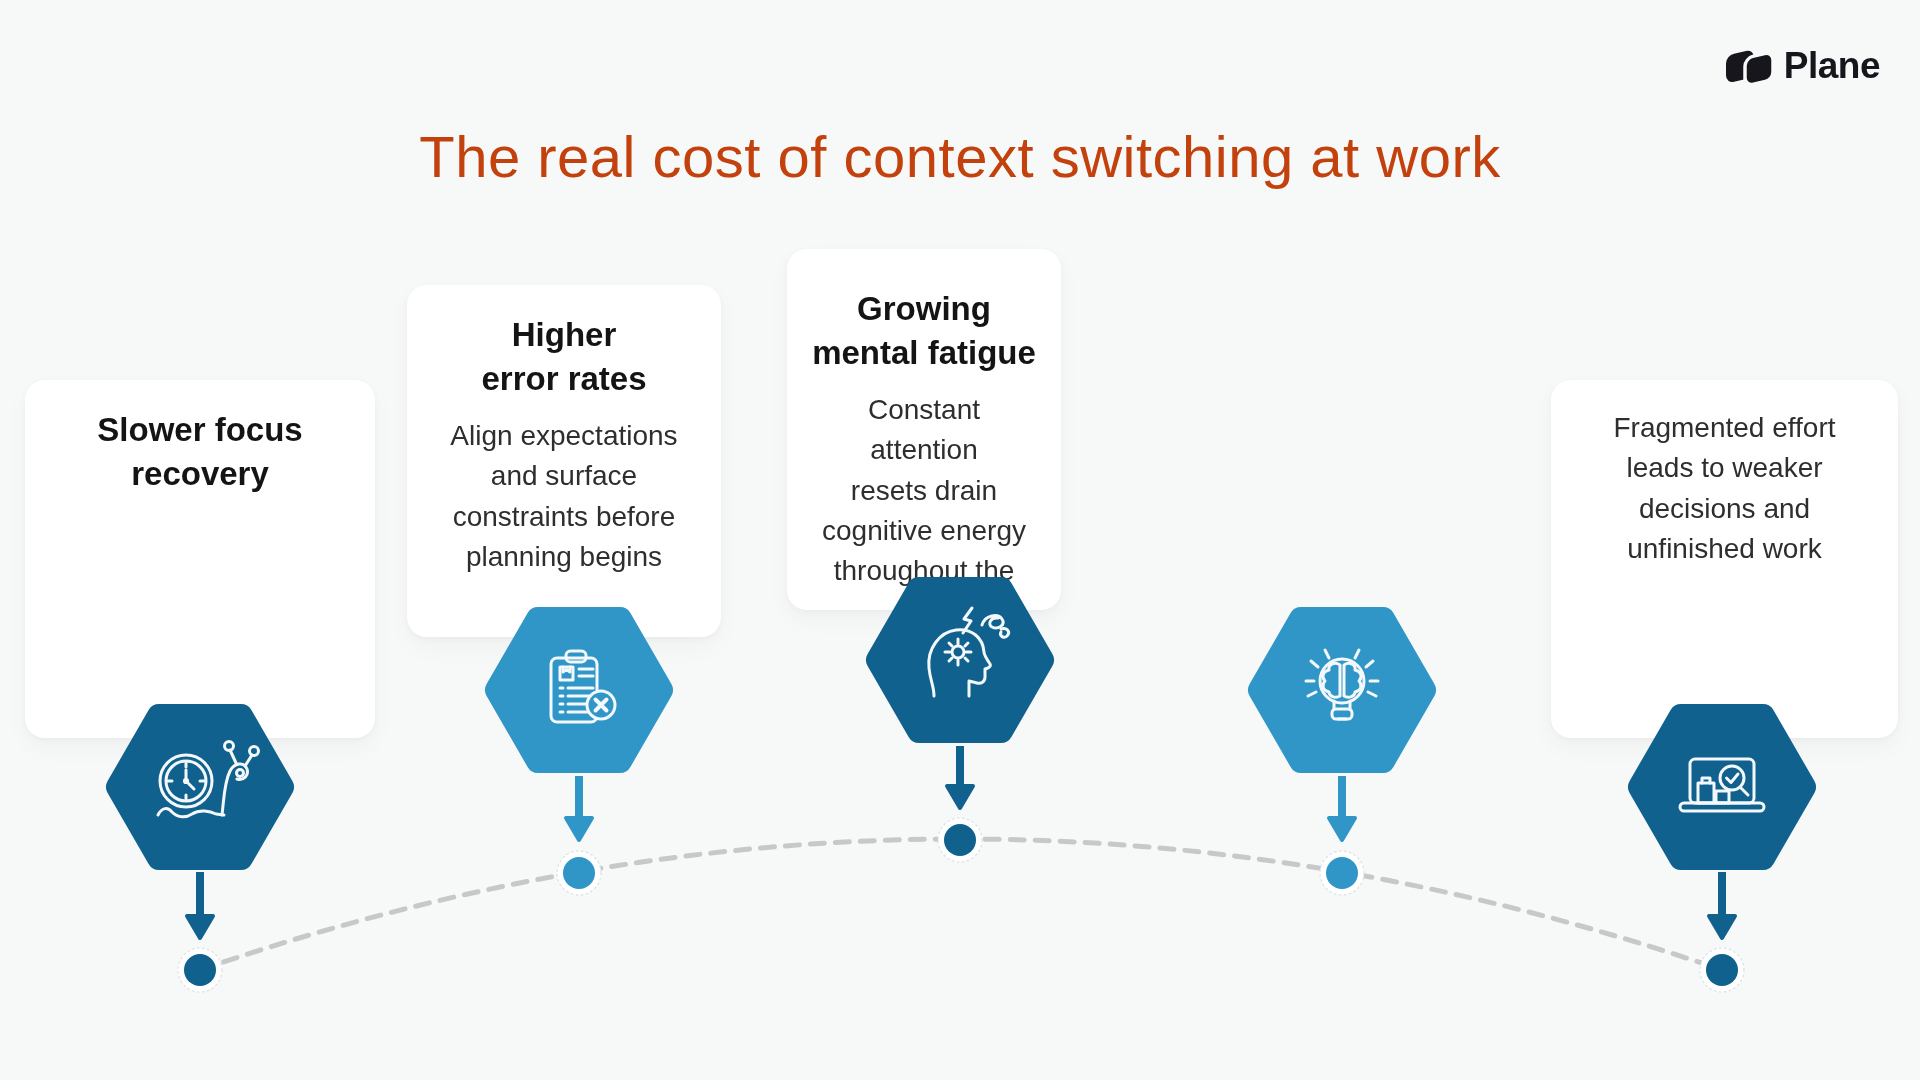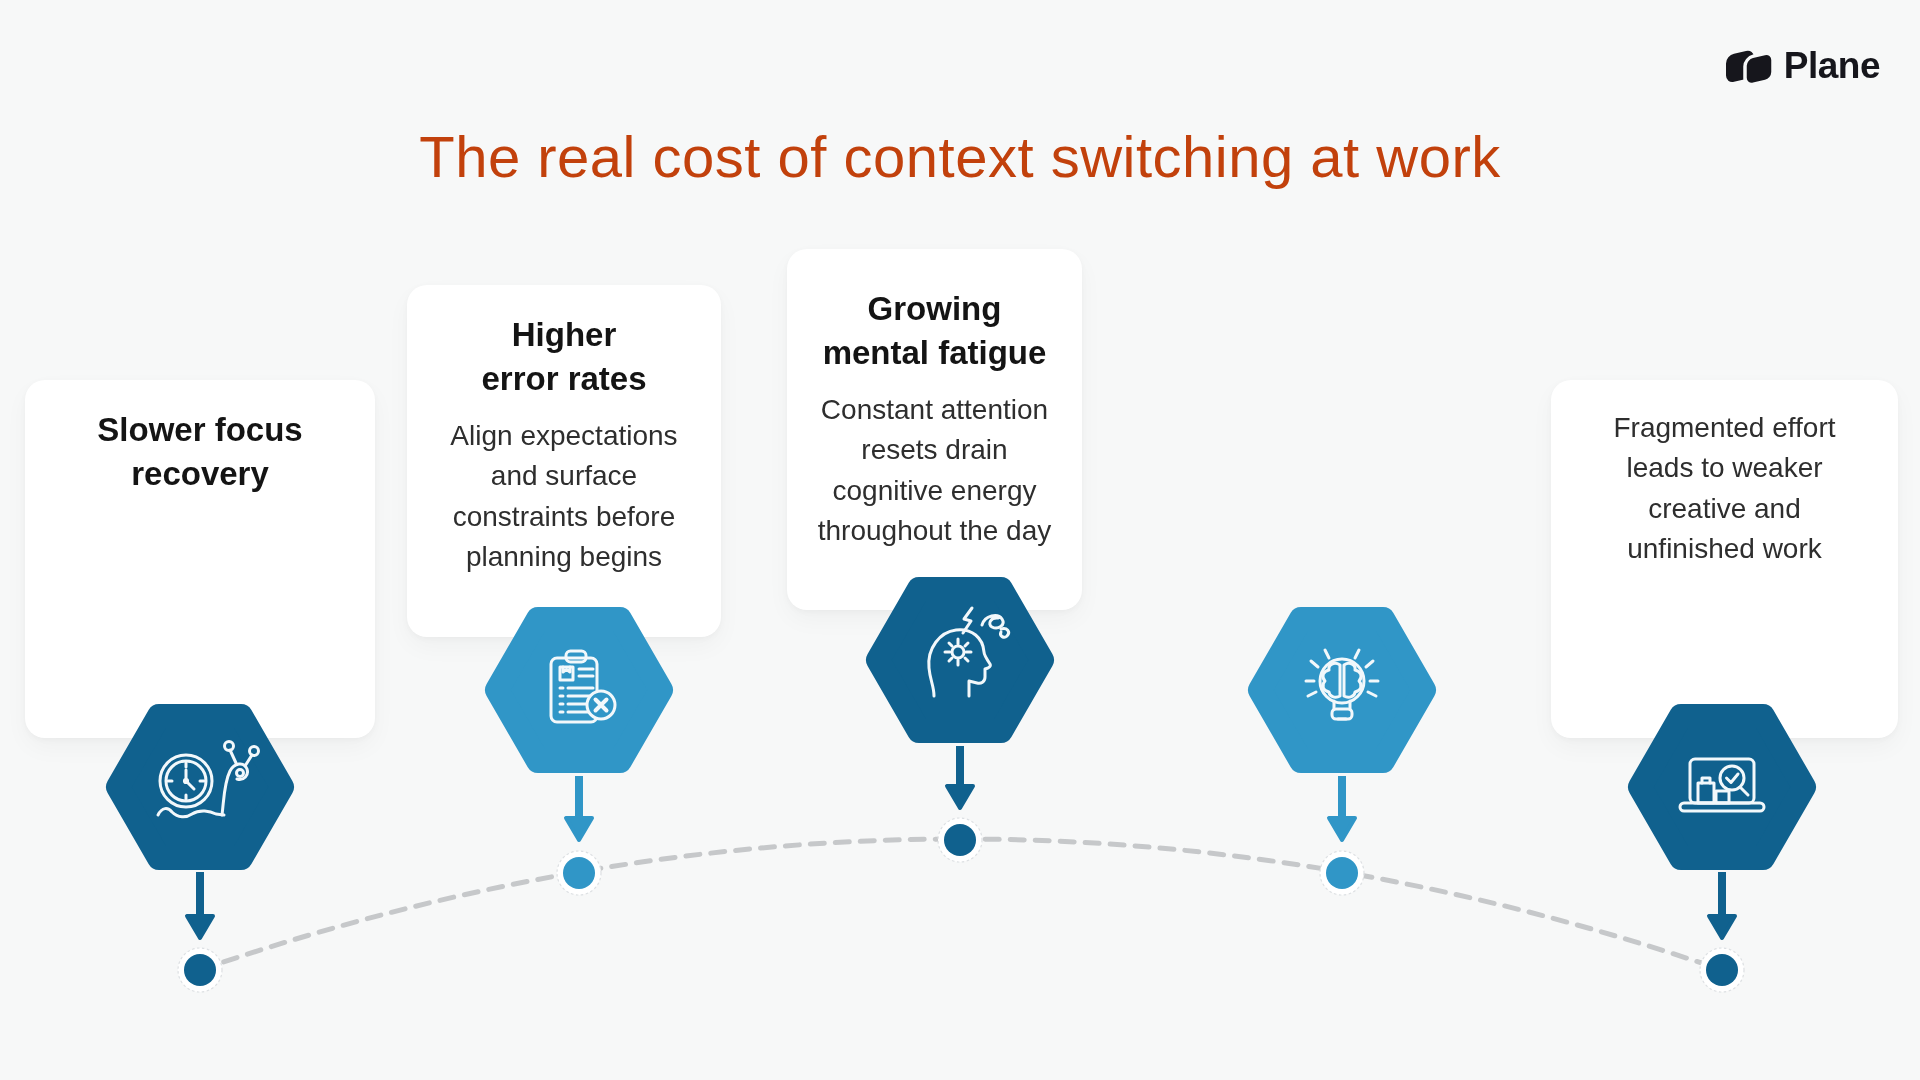--- a/index.html
+++ b/index.html
@@ -15,21 +15,21 @@
   .brand .brand-name{font-size:37px;font-weight:700;color:#16161C;letter-spacing:-.5px;}
 
   
   .card{position:absolute;background:#FFFFFF;border-radius:20px;text-align:center;
     box-shadow:0 10px 24px rgba(0,0,0,.035), 0 2px 6px rgba(0,0,0,.03);
     box-sizing:border-box;padding:28px 24px 0 24px;z-index:1;}
   .card h2{margin:0 0 16px 0;font-size:33px;line-height:1.32;font-weight:600;color:#141414;white-space:pre-line;}
   .card p{margin:0;font-size:28px;line-height:1.44;font-weight:400;color:#2E2E2E;white-space:pre-line;}
   .card1{left:25px;  top:380px;width:350px;height:358px;text-align:center;}
   .card2{left:407px; top:285px;width:314px;height:352px;}
-  .card3{left:787px; top:249px;width:295px;height:361px;padding-top:38px;}
+  .card3{left:787px; top:249px;width:274px;height:361px;padding-top:38px;}
   .card4{left:1169px;top:285px;width:346px;height:352px;}
   .card5{left:1551px;top:380px;width:347px;height:358px;}
 
   
   .overlay{position:absolute;inset:0;z-index:2;}
 </style>
 </head>
 <body>
 
 <div class="stage">
@@ -62,21 +62,21 @@
     <h2>Growing
 mental fatigue</h2>
     <p>Constant attention
 resets drain
 cognitive energy
 throughout the day</p>
   </section>
   <section class="card card5">
     <p>Fragmented effort
 leads to weaker
-creative and
+decisions and
 unfinished work</p>
   </section>
 
   <svg class="overlay" viewBox="0 0 1920 1080" aria-hidden="true">
 
     <path d="M 200 970 Q 960 708 1722 970" fill="none" stroke="#C6C8CA" stroke-width="5" stroke-dasharray="14 11" stroke-linecap="round"></path>
 
     <g fill="#10618E" stroke="#10618E">
       <line x1="200" y1="872" x2="200" y2="918" stroke-width="8"></line>
       <polygon points="187,916 213,916 200,938" stroke-width="4" stroke-linejoin="round"></polygon>

